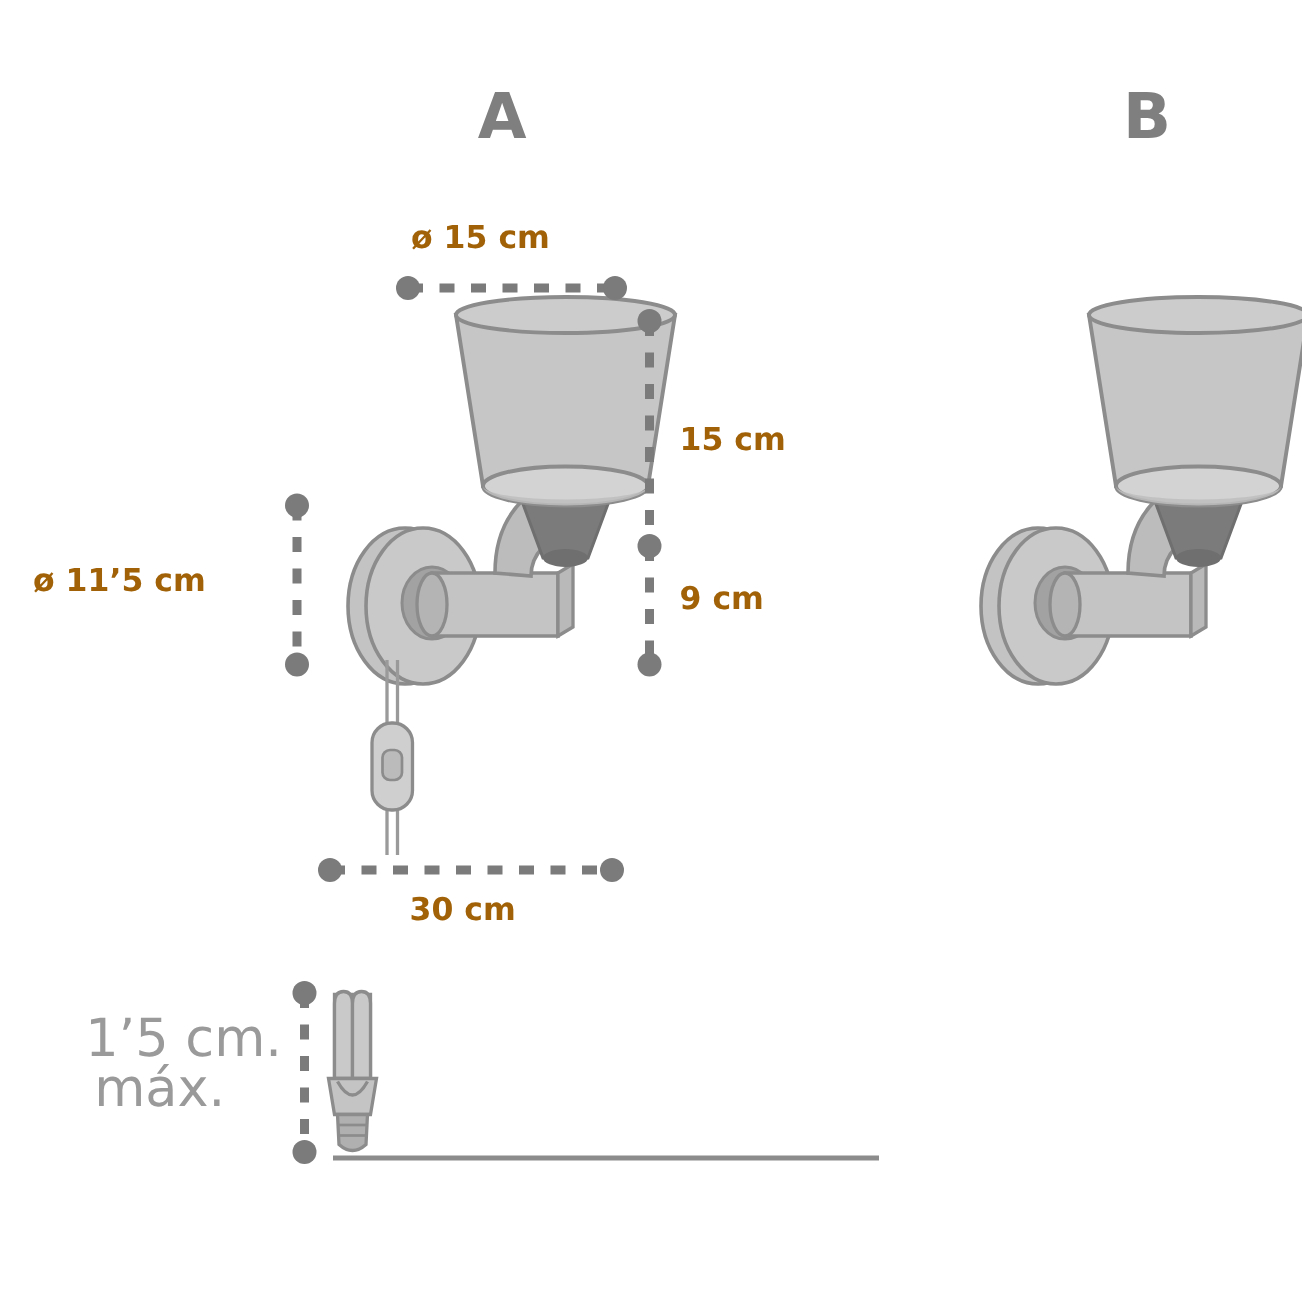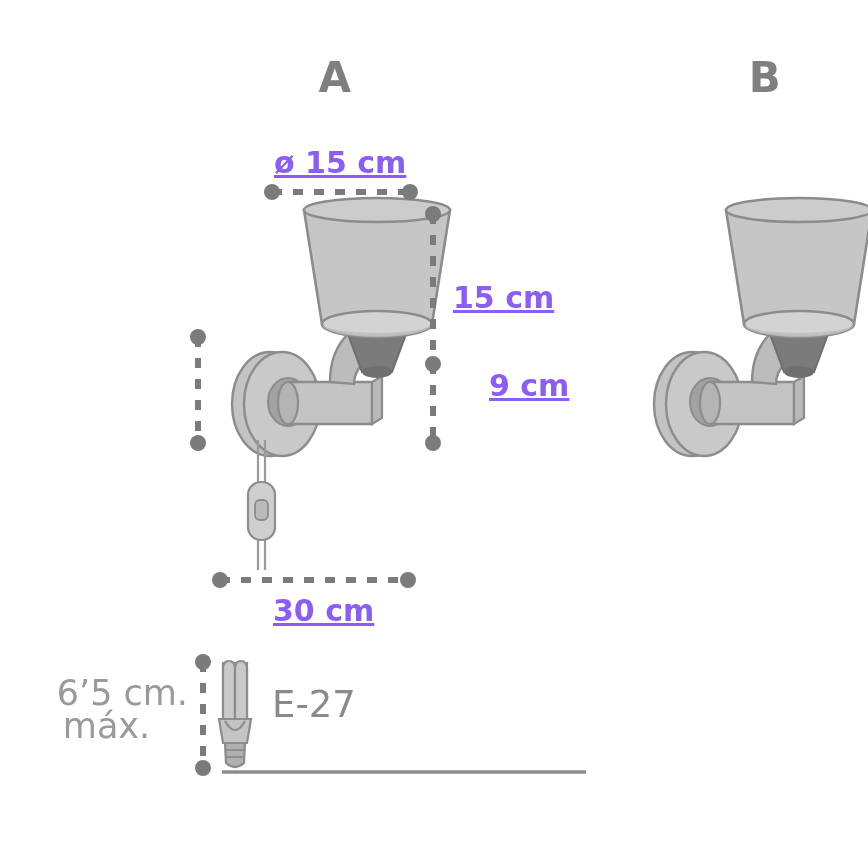--- a/index.html
+++ b/index.html
@@ -33,25 +33,24 @@
     font-weight: bold;
     font-size: 42px;
     color: #7f7f7f;
     text-align: center;
     line-height: 1;
     letter-spacing: 0.5px;
   }
   .dim-label {
     position: absolute;
     font-weight: bold;
-    font-size: 30px;
-    color: #8b5cf6;
+    font-size: 21px;
+    color: #a16207;
     line-height: 1.05;
     white-space: nowrap;
-    text-decoration: underline;
   }
   .bulb-text {
     position: absolute;
     font-size: 37px;
     font-weight: normal;
     color: #8a8a8a;
     line-height: 1.13;
     white-space: nowrap;
   }
   .maxlen-text {
@@ -173,26 +172,26 @@
   </svg>
 
   <div class="variant-label" style="left:285px; top:57px; width:100px;">A</div>
 
   <div class="variant-label" style="left:715px; top:57px; width:100px;">B</div>
 
   <div class="dim-label" style="left:274px; top:147px;">ø 15 cm</div>
 
   <div class="dim-label" style="left:453px; top:282px;">15 cm</div>
 
-  <div class="dim-label" style="left:453px; top:370px;margin-left:36px;">9 cm</div>
+  <div class="dim-label" style="left:453px; top:388px;">9 cm</div>
 
+  <div class="dim-label" style="left:22px; top:376px;">ø 11’5 cm</div>
 
   <div class="dim-label" style="left:273px; top:595px;">30 cm</div>
 
   <div class="maxlen-text" style="left:25px; top:676px; width:163px; text-align:right;">
-    <span>6’5 cm.</span>
+    <span>1’5 cm.</span>
     <span class="l2">máx.</span>
   </div>
 
-  <div class="bulb-text" style="left:272px; top:684px;">E-27</div>
 
 
 </div>
 
 </body></html>

